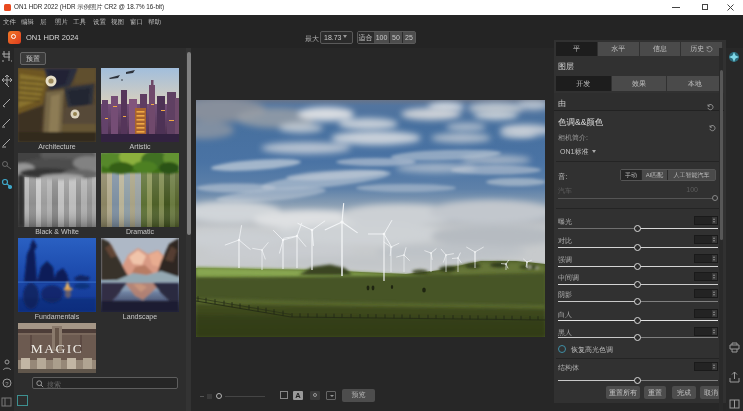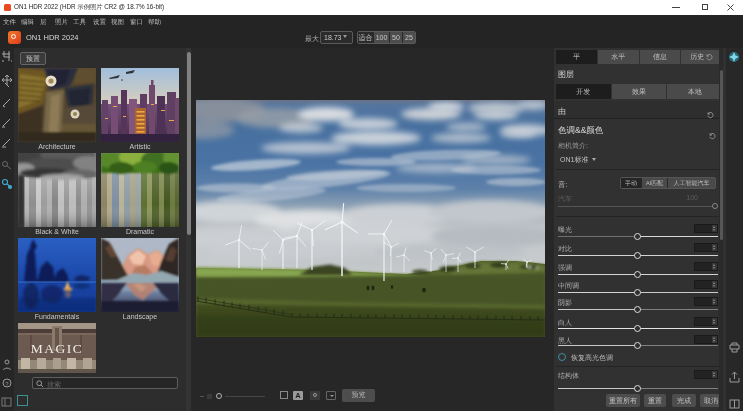--- a/index.html
+++ b/index.html
@@ -597,21 +597,21 @@
     <div class="abs" style="left:119px;top:3px;width:10px;height:9px;background:#3a3a3a;border-radius:1px">
         <div class="abs" style="left:2.5px;top:2px;width:4px;height:4px;border:1px solid #999;border-radius:50%"></div>
       </div>
     <div class="abs" style="left:135px;top:3px;width:10px;height:9px;border:1px solid #666;border-radius:1px">
         <i style="position:absolute;left:2.5px;top:3px;width:0;height:0;border-left:2px solid transparent;border-right:2px solid transparent;border-top:2.5px solid #999"></i>
       </div>
     <div class="abs" style="left:151px;top:1px;width:33px;height:13px;background:#4d4d4d;border-radius:2px;color:#b5b5b5;font-size:7px;text-align:center;line-height:12px">预览</div>
   </div>
 </div>
 
-<div class="abs" style="left:554px;top:48px;width:172px;height:363px;background:#313131" id="rightpanel">
+<div class="abs" style="left:554px;top:40px;width:172px;height:363px;background:#313131" id="rightpanel">
 
   <div class="abs" style="left:2px;top:2px;width:166px;height:14px;display:flex;font-size:7px;line-height:14px;text-align:center;color:#c0c0c0">
     <div style="flex:1;background:#1d1d1d">平</div>
     <div style="flex:1;background:#4a4a4a;margin-left:1px">水平</div>
     <div style="flex:1;background:#4a4a4a;margin-left:1px">信息</div>
     <div style="flex:1;background:#4a4a4a;margin-left:1px">历史 <svg width="7" height="7" viewBox="0 0 8 8" style="vertical-align:middle">
           <path d="M1.2 2.2 A3 3 0 1 1 1 4.4" fill="none" stroke="#999" stroke-width="1"></path>
           <path d="M1.2 0.4 L1.2 2.6 L3.4 2.4" fill="none" stroke="#999" stroke-width="1"></path>
         </svg></div>
   </div>

